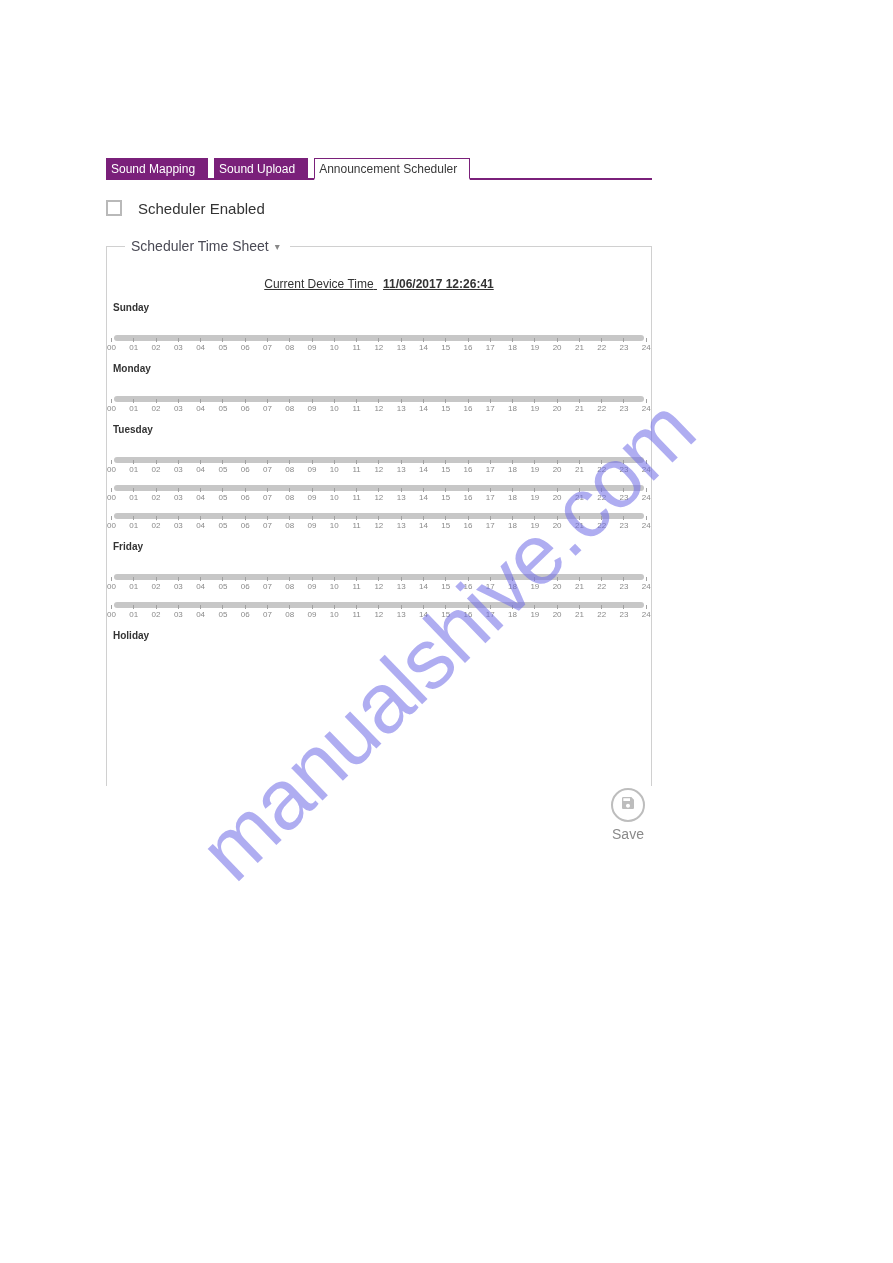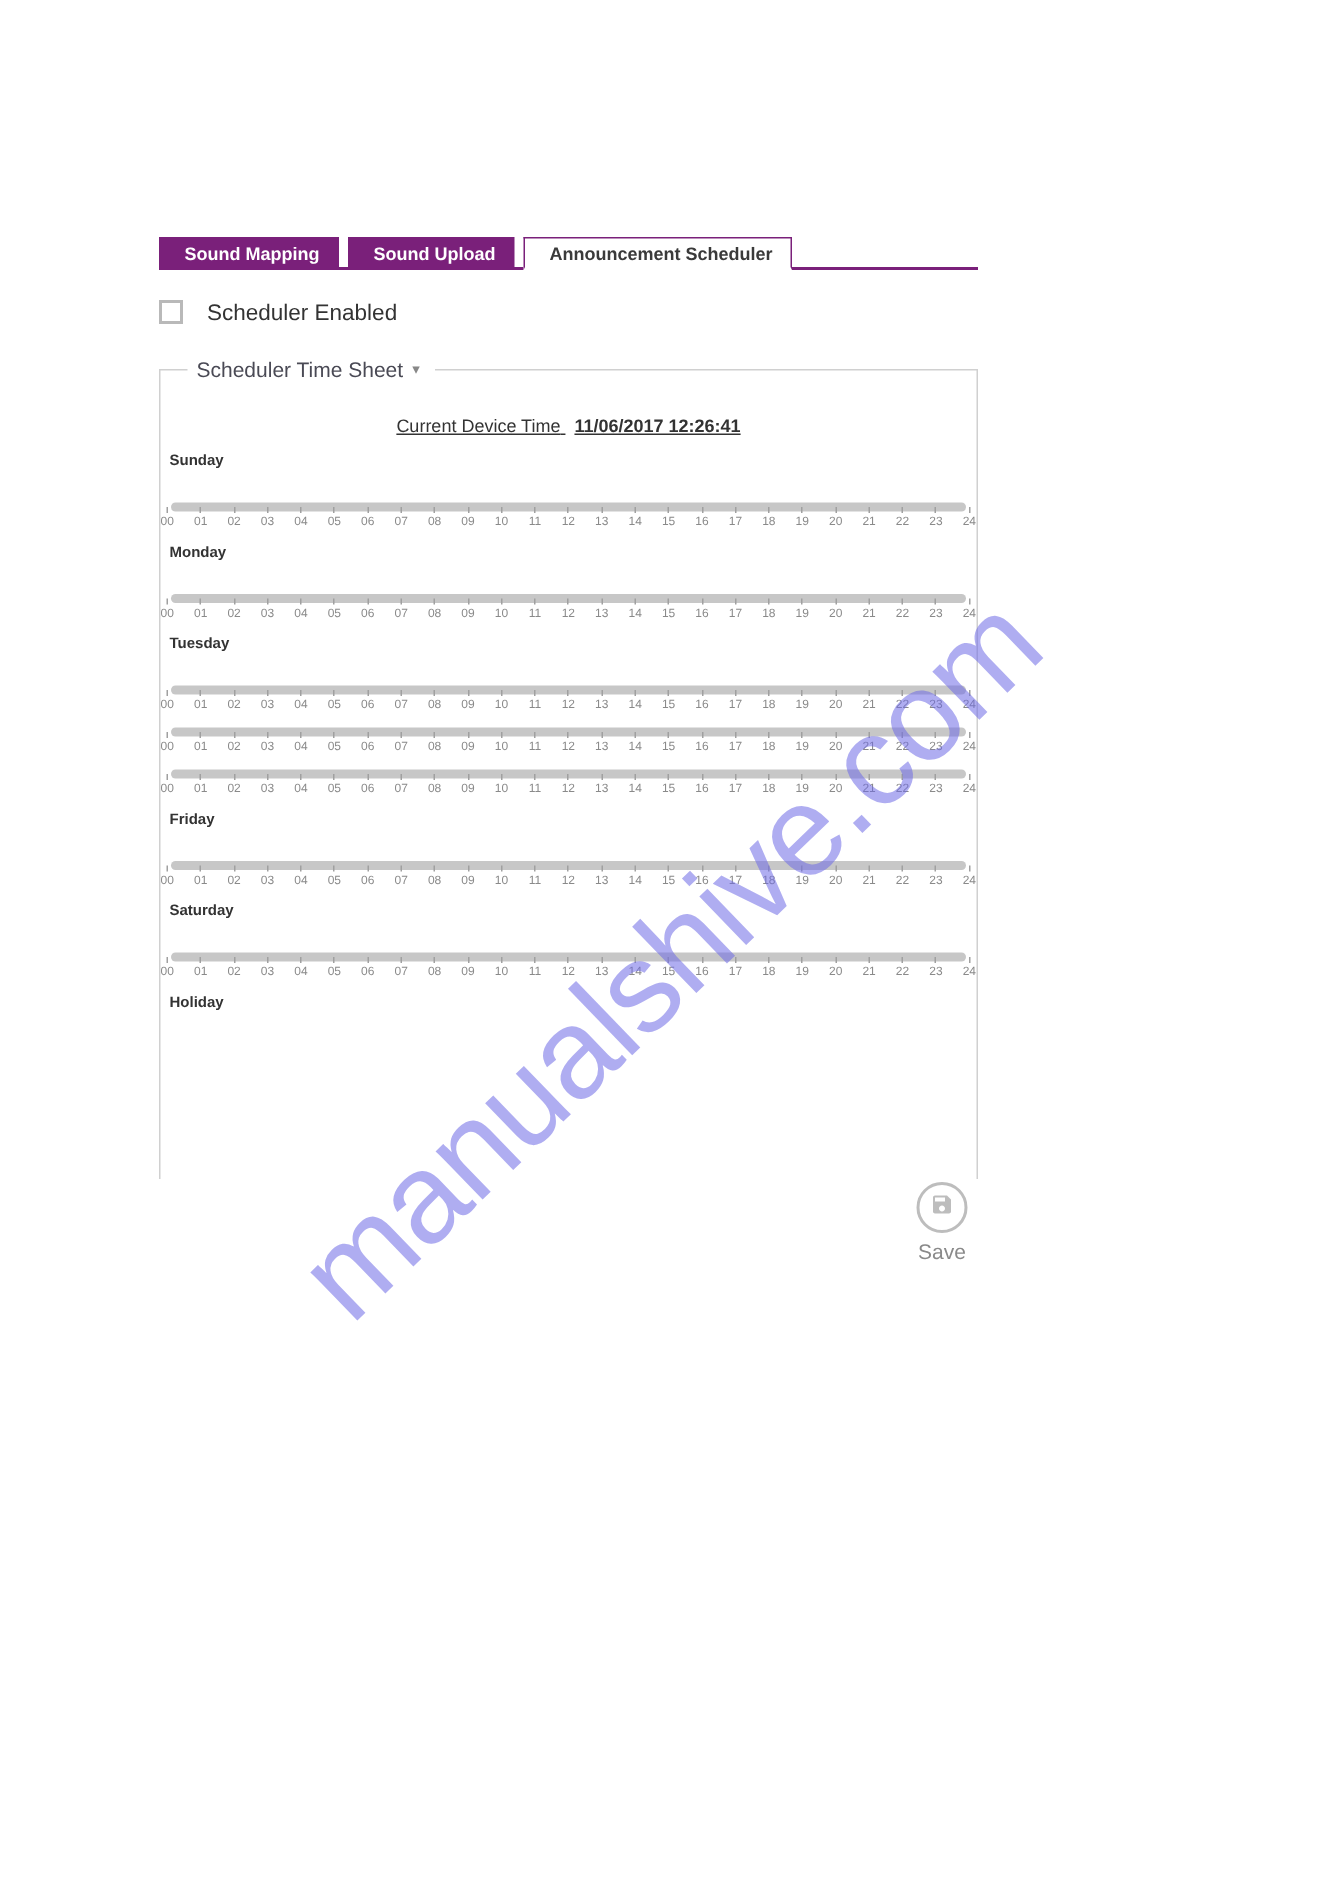--- a/index.html
+++ b/index.html
@@ -24,27 +24,26 @@
   .tabs {
     position: absolute;
     left: 106px;
     top: 158px;
     width: 546px;
     height: 22px;
     display: flex;
     border-bottom: 2px solid #7a207a;
   }
   .tab {
-    padding: 3px 12px 2px 16px;
+    padding: 3px 12px 2px 4px;
     font-size: 12px;
     line-height: 15px;
     border: 1px solid transparent;
     cursor: pointer;
     white-space: nowrap;
-    font-weight: bold;
   }
   .tab.inactive {
     background: #7a207a;
     color: #fff;
     margin-right: 6px;
   }
   .tab.active {
     background: #fff;
     color: #3a3a3a;
     border: 1px solid #7a207a;
@@ -861,21 +860,20 @@
                 <div class="num">23</div>
               </div>
               <div class="tick">
                 <div class="mark"></div>
                 <div class="num">24</div>
               </div>
             </div>
           </div>
         </div>
         <div class="day-block">
-          <div class="day-label">Saturday</div>
           <div class="ruler">
             <div class="bar"></div>
             <div class="ticks">
               <div class="tick">
                 <div class="mark"></div>
                 <div class="num">00</div>
               </div>
               <div class="tick">
                 <div class="mark"></div>
                 <div class="num">01</div>

